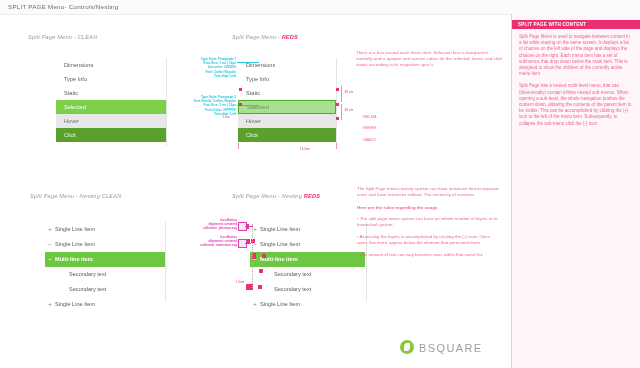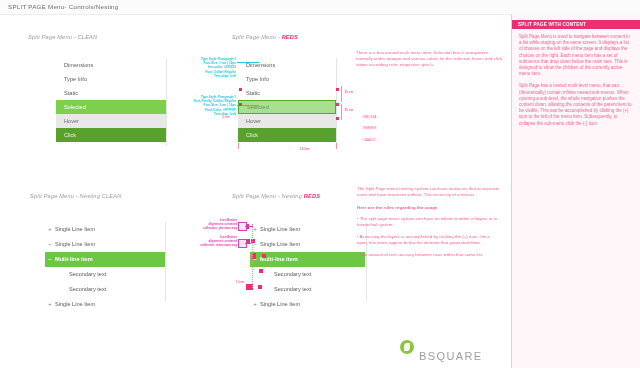--- a/index.html
+++ b/index.html
@@ -134,21 +134,21 @@
   .logo{position:absolute;left:400px;top:340px;}
   .logo-mark{
     position:absolute;left:0;top:0;width:14px;height:14px;border-radius:50%;
     background:#8cc63f;
   }
   .logo-mark:after{
     content:"";position:absolute;left:4px;top:3px;width:6px;height:8px;
     background:#fff6f9;border-radius:50% 0 50% 0;
   }
   .logo-text{
-    position:absolute;left:19px;top:10px;font-size:11px;letter-spacing:1.4px;
+    position:absolute;left:19px;top:2px;font-size:11px;letter-spacing:1.4px;
     color:#9e9e9e;
   }
 </style>
 </head>
 <body>
 
 <div class="page">
 
   <div class="app-header">
     <div class="app-title">SPLIT PAGE Menu- Controls/Nesting</div>

